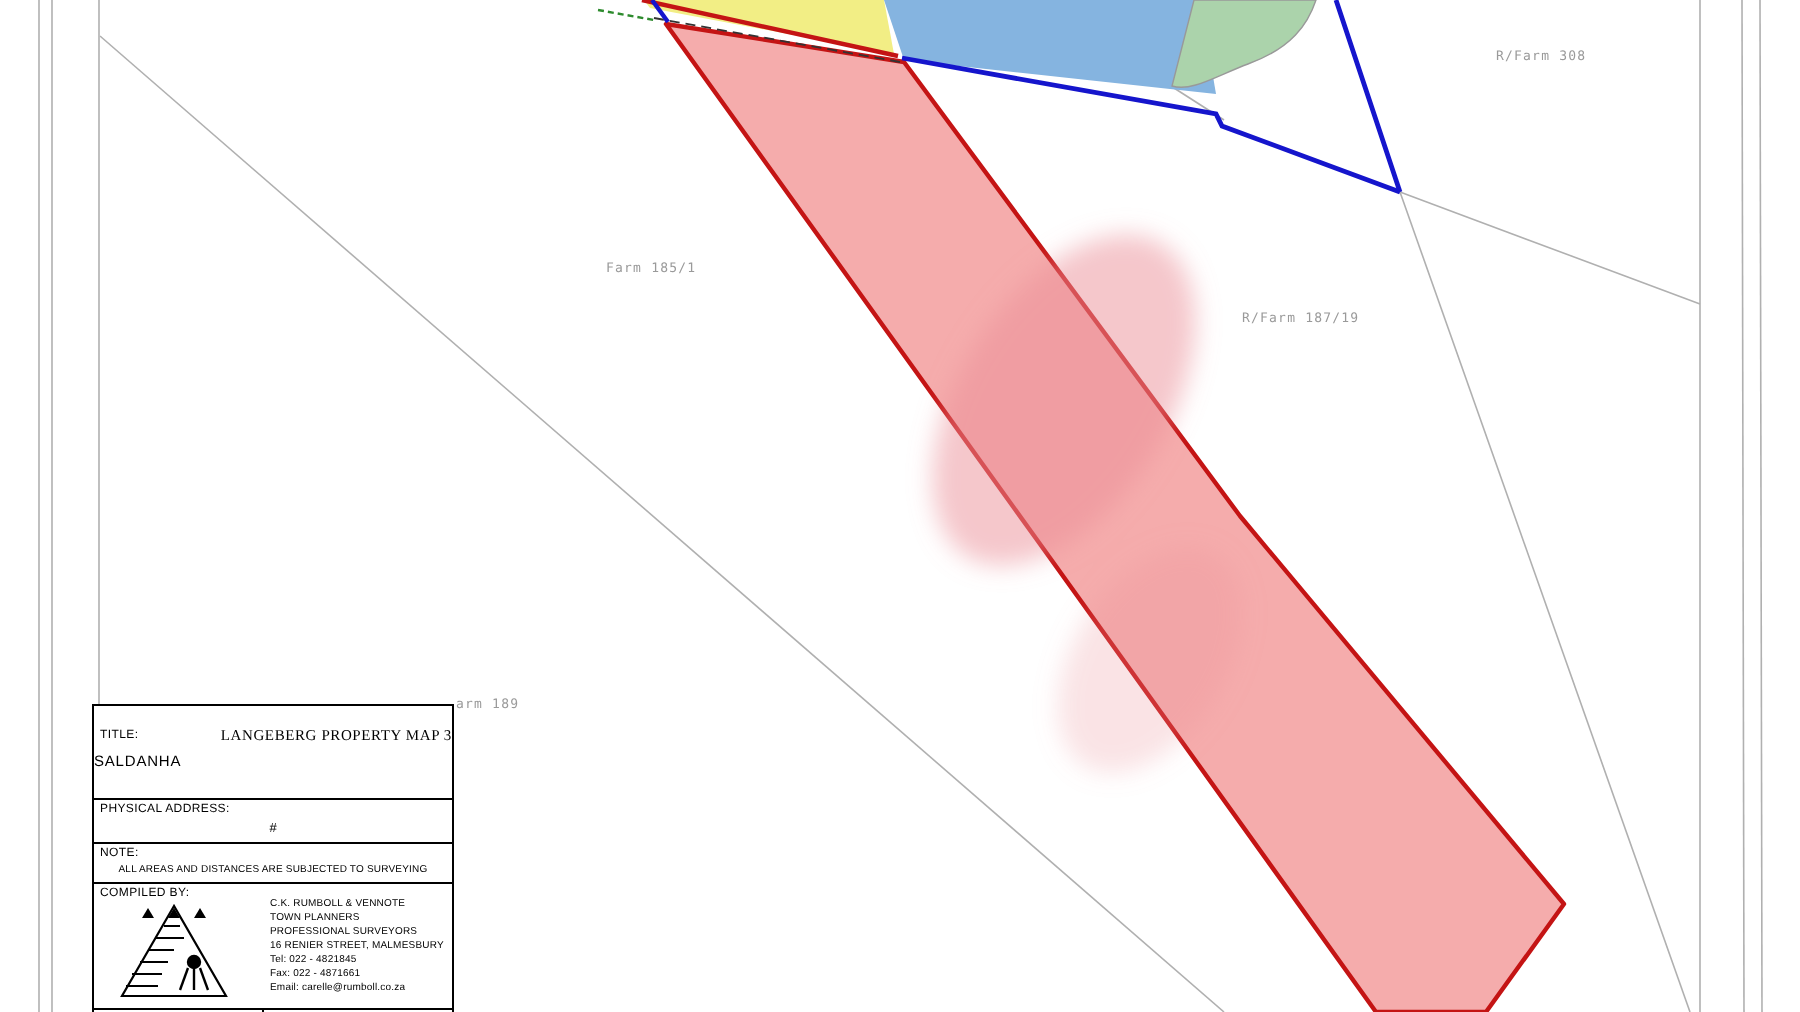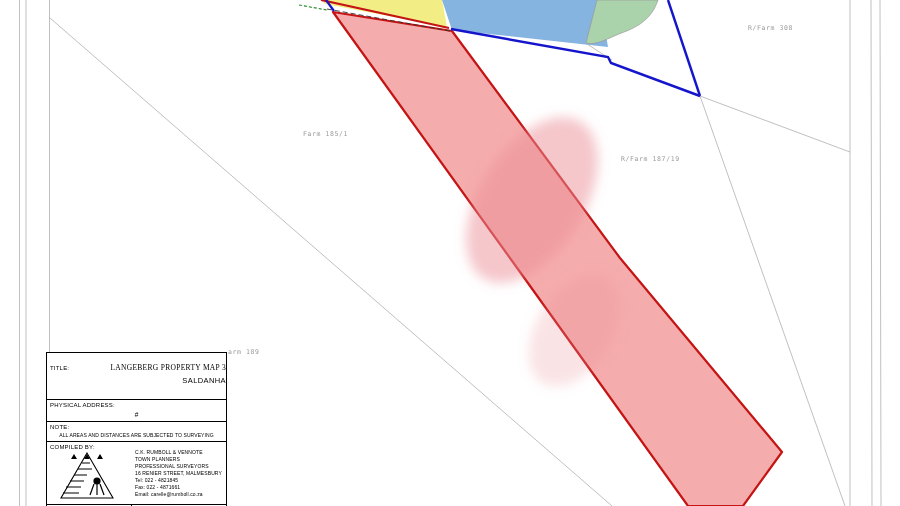--- a/index.html
+++ b/index.html
@@ -8,21 +8,21 @@
   #mapsvg{position:absolute;left:0;top:0;}
   svg text.farm-label{font-family:"DejaVu Sans Mono",monospace;font-size:6.5px;letter-spacing:.6px;}
   
   .tblock{position:absolute;left:46px;top:352px;width:181px;height:170px;background:#fff;
           border:1px solid #000;box-sizing:border-box;font-family:"Liberation Sans",sans-serif;color:#000;}
   .trow{box-sizing:border-box;border-top:1px solid #000;position:relative;}
   .trow:first-child{border-top:none;}
   .cell-label{font-size:6px;position:absolute;left:3px;top:2px;letter-spacing:.2px;}
   .r-title{height:36px;}
   .r-title .line1{font-size:7.5px;text-align:right;margin-top:10px;letter-spacing:.3px;font-family:Liberation Serif, serif;}
-  .r-title .line2{font-size:7.5px;text-align:right;margin-top:4px;letter-spacing:.4px;}
+  .r-title .line2{font-size:7.5px;text-align:left;margin-top:4px;letter-spacing:.4px;}
   .r-addr{height:22px;}
   .r-addr .val{font-size:6.5px;text-align:center;margin-top:11px;}
   .r-note{height:20px;}
   .r-note .val{font-size:5px;text-align:center;margin-top:10px;letter-spacing:.1px;white-space:nowrap;}
   .r-comp{height:63px;}
   .r-comp .logo{position:absolute;left:10px;top:9px;}
   .r-comp .ctext{position:absolute;left:88px;top:7px;font-size:5px;line-height:7px;letter-spacing:.1px;}
   .r-foot{height:27px;display:flex;}
   .r-foot .fcell{box-sizing:border-box;font-size:7px;text-align:center;padding-top:3px;}
   .r-foot .fcell.date{width:84px;}

